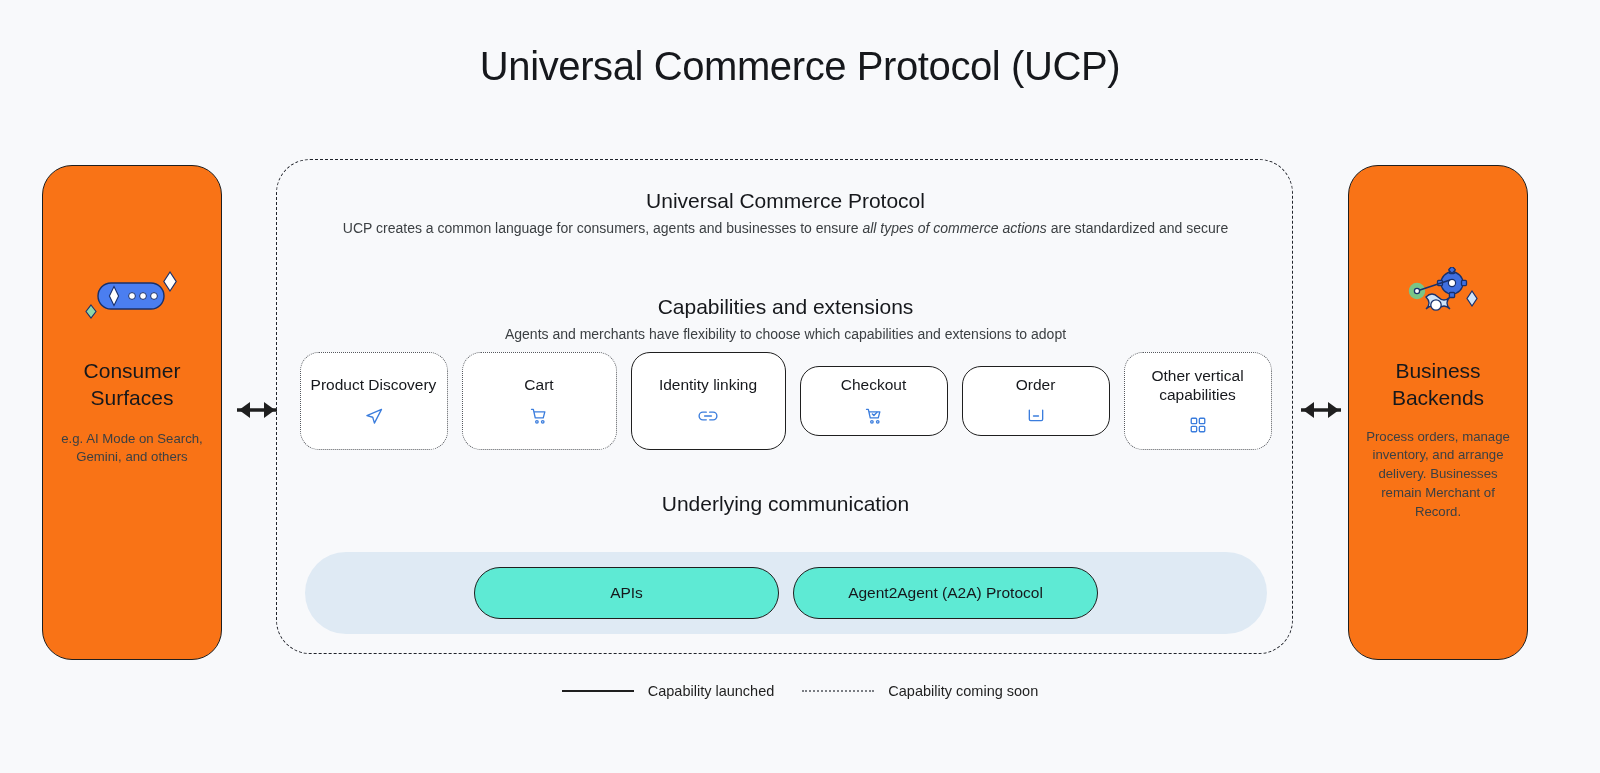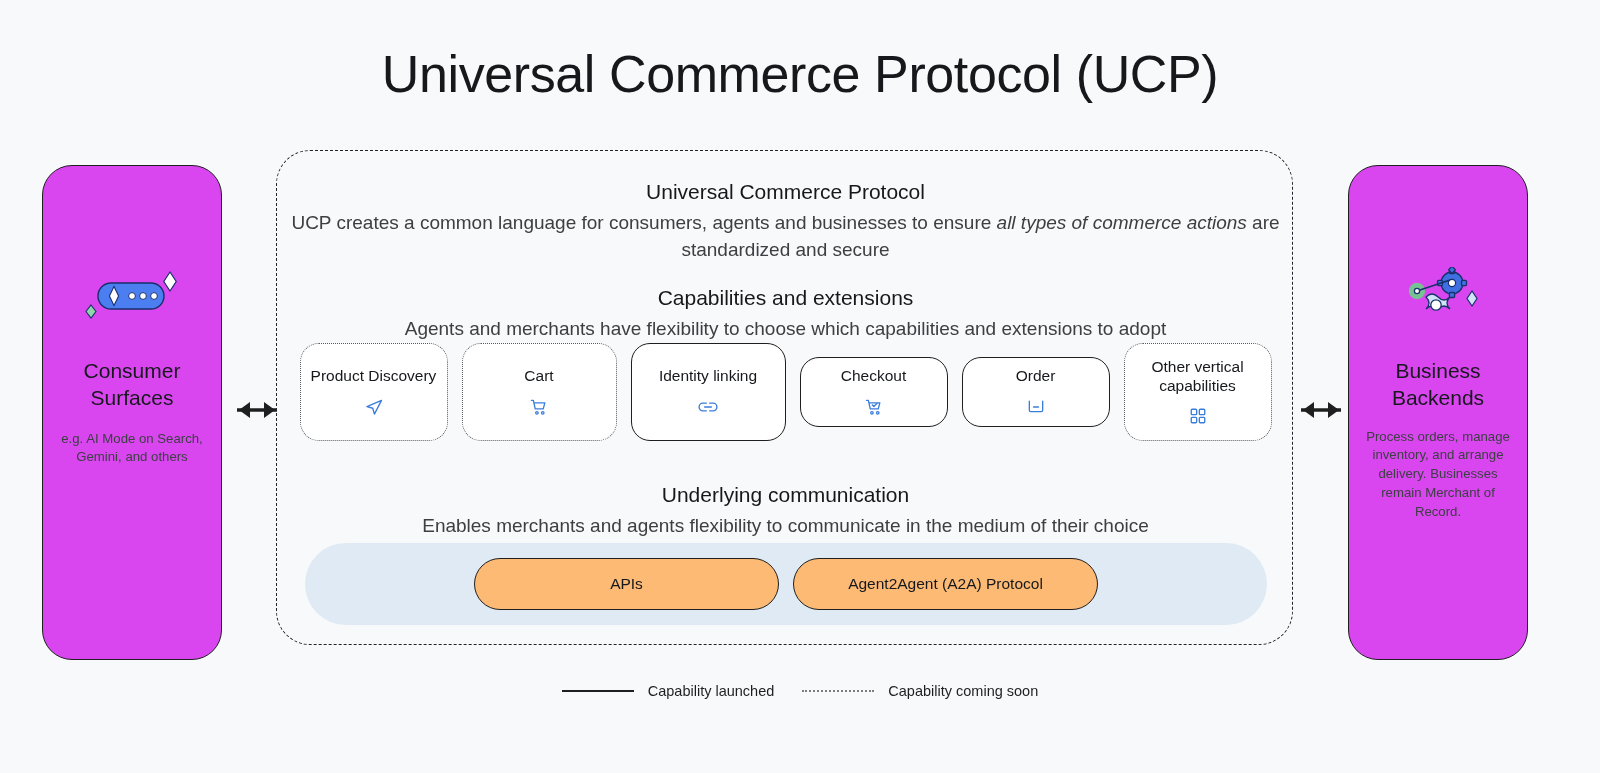--- a/index.html
+++ b/index.html
@@ -8,32 +8,32 @@
     background: #f8f9fb;
     font-family: "Liberation Sans", sans-serif;
     color: #1f1f1f;
     overflow: hidden;
   }
   #stage { position: relative; width: 1600px; height: 773px; }
 
   
   .page-title {
     position: absolute; top: 44px; left: 0; width: 1600px;
-    text-align: center; font-size: 52px; font-weight: 400;
+    text-align: center; font-size: 40px; font-weight: 400;
     letter-spacing: -0.4px; color: #16181c;
   }
   .page-subtitle {
     position: absolute; top: 100px; left: 0; width: 1600px;
     text-align: center; font-size: 19px; font-weight: 400; color: #1f1f1f;
   }
 
   
   .side-panel {
     position: absolute; top: 165px; width: 180px; height: 495px;
-    background: #d946ef; border: 1.3px solid #1f1f1f; border-radius: 30px;
+    background: #f97316; border: 1.3px solid #1f1f1f; border-radius: 30px;
     display: flex; flex-direction: column; align-items: center;
   }
   .side-panel.left  { left: 42px; }
   .side-panel.right { left: 1348px; }
   .panel-icon { margin-top: 100px; height: 62px; display:flex; align-items:center; justify-content:center; }
   .panel-title {
     margin-top: 30px; font-size: 21px; line-height: 1.28;
     text-align: center; color: #16181c; font-weight: 400; padding: 0 10px;
   }
   .panel-desc {
@@ -45,31 +45,31 @@
   
   .arrow {
     position: absolute; top: 393px; width: 58px; height: 34px;
     display: flex; align-items: center; justify-content: center;
   }
   .arrow.left-arrow  { left: 228px; }
   .arrow.right-arrow { left: 1292px; }
 
   
   .ucp-box {
-    position: absolute; left: 276px; top: 150px;
+    position: absolute; left: 276px; top: 159px;
     width: 1017px; height: 495px;
     border: 1.6px dashed #20232a; border-radius: 34px;
     background: transparent;
   }
 
   .sec-title {
     text-align: center; font-size: 21px; font-weight: 400; color: #16181c;
   }
   .sec-sub {
-    text-align: center; font-size: 19px; line-height: 1.42; color: #3c4043;
+    text-align: center; font-size: 14px; line-height: 1.42; color: #3c4043;
     margin-top: 6px;
   }
   .sec-sub em { font-style: italic; }
 
   .block-protocol { position: absolute; left: 0; top: 29px; width: 1017px; }
   .block-caps     { position: absolute; left: 0; top: 135px; width: 1017px; }
   .block-comm     { position: absolute; left: 0; top: 332px; width: 1017px; }
 
   
   .cards {
@@ -94,21 +94,21 @@
   .card.w-d { width: 148px; height: 70px; }
 
   
   .comm-shell {
     position: absolute; left: 28px; top: 392px;
     width: 962px; height: 82px;
     background: #dfeaf4; border-radius: 41px;
     display: flex; align-items: center; justify-content: center; gap: 14px;
   }
   .pill {
-    background: #fdba74; border: 1.4px solid #1f1f1f; border-radius: 30px;
+    background: #5eead4; border: 1.4px solid #1f1f1f; border-radius: 30px;
     height: 52px; display: flex; align-items: center; justify-content: center;
     font-size: 15.5px; color: #16181c; padding: 0 20px;
   }
   .pill.p1 { width: 305px; }
   .pill.p2 { width: 305px; }
   .pill.p3 { width: 305px; }
 
   
   .legend {
     position: absolute; left: 0; top: 683px; width: 1600px;
@@ -228,21 +228,20 @@
             <rect x="2.5" y="11.5" width="6" height="6" rx="1"></rect>
             <rect x="11.5" y="11.5" width="6" height="6" rx="1"></rect>
           </svg>
         </div>
       </div>
 
     </div>
 
     <div class="block-comm">
       <div class="sec-title">Underlying communication</div>
-      <div class="sec-sub">Enables merchants and agents flexibility to communicate in the medium of their choice</div>
     </div>
 
     <div class="comm-shell">
       <div class="pill p1">APIs</div>
       <div class="pill p3">Agent2Agent (A2A) Protocol</div>
     </div>
 
   </div>
 
   <div class="arrow right-arrow">

